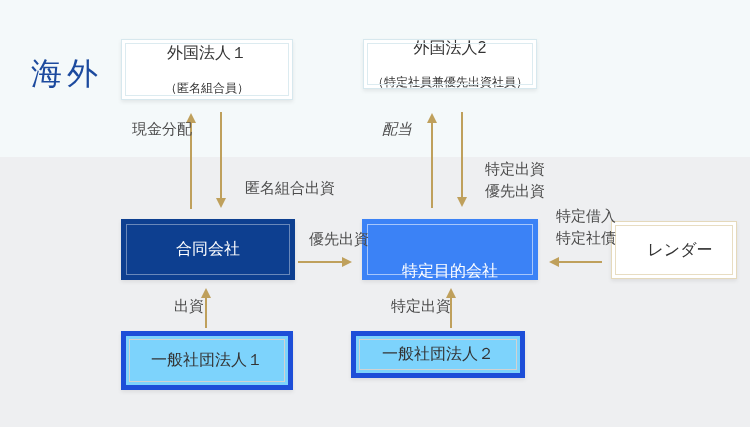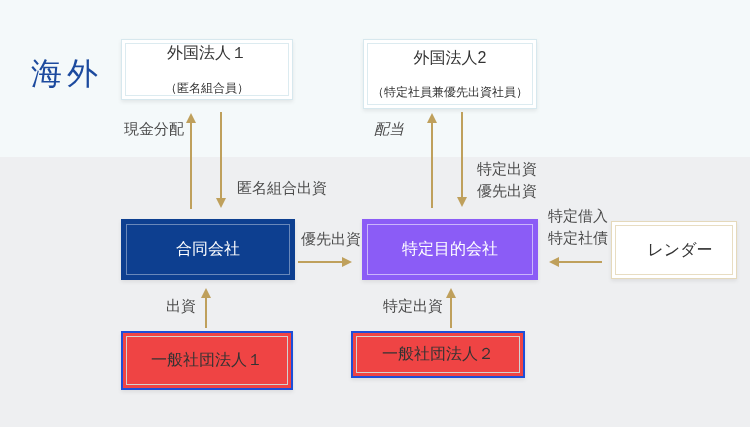--- a/index.html
+++ b/index.html
@@ -34,35 +34,35 @@
   }
   .box::before{
     content:"";position:absolute;inset:3px;border:1px solid;pointer-events:none;
   }
   .box-title{font-size:16px;color:#333;line-height:1.15;}
   .box-subtitle{font-size:12px;color:#333;line-height:1.1;white-space:nowrap;}
   
   .box.white-blue{background:#fff;border:1px solid #d7e8ee;}
   .box.white-blue::before{border-color:#dcebf0;}
   
-  .box.white-gray{background:#ef4444;border:2px solid #1d4ed8;justify-content:center;}
+  .box.white-gray{background:#7dd3fc;border:5px solid #1d4ed8;justify-content:center;}
   .box.white-gray::before{border-color:#d2d2d2;}
   
   .box.white-gold{background:#fff;border:1px solid #e5d9bb;}
   .box.white-gold::before{border-color:#e8ddc2;}
   
   .box.dark-blue{background:#0d3f90;border:none;}
   .box.dark-blue::before{inset:5px;border-color:rgba(255,255,255,0.38);}
   .box.dark-blue .box-title{color:#fff;}
-  .box.mid-blue{background:#8b5cf6;border:none;}
+  .box.mid-blue{background:#3b82f6;border:none;justify-content:flex-end;}
   .box.mid-blue::before{inset:5px;border-color:rgba(255,255,255,0.55);}
   .box.mid-blue .box-title{color:#fff;}
   
   .b-foreign1{left:121px;top:39px;width:172px;height:61px;}
-  .b-foreign2{left:363px;top:39px;width:174px;height:70px;}
+  .b-foreign2{left:363px;top:39px;width:174px;height:50px;}
   .b-godo{left:121px;top:219px;width:174px;height:61px;}
   .b-tmk{left:362px;top:219px;width:176px;height:61px;}
   .b-lender{left:611px;top:221px;width:126px;height:58px;padding-left:12px;}
   .b-ippan1{left:121px;top:331px;width:172px;height:59px;}
   .b-ippan2{left:351px;top:331px;width:174px;height:47px;}
   
   .arrow{position:absolute;}
   .arrow-up{width:10px;}
   .arrow-up::before{content:"";position:absolute;left:4px;top:7px;bottom:0;width:2px;background:var(--arrow);}
   .arrow-up::after{content:"";position:absolute;left:0;top:0;width:0;height:0;
@@ -84,21 +84,21 @@
   .a-tokumei{left:216px;top:112px;height:96px;}
   .a-dividend{left:427px;top:113px;height:95px;}
   .a-tokutei-down{left:457px;top:112px;height:95px;}
   .a-yusen{left:298px;top:257px;width:54px;}
   .a-loan{left:549px;top:257px;width:53px;}
   .a-shusshi{left:201px;top:288px;height:40px;}
   .a-tokutei-up{left:446px;top:288px;height:40px;}
   
   .flow-label{
     position:absolute;font-size:15px;color:var(--label);
-    line-height:22px;white-space:pre-line;
+    line-height:22px;white-space:pre-line;margin-left:8px;
   }
   .fl-cash{left:124px;top:118px;}
   .fl-tokumei{left:237px;top:177px;}
   .fl-dividend{left:374px;top:118px;font-style:italic;}
   .fl-tokutei-yusen{left:477px;top:158px;}
   .fl-yusen{left:301px;top:228px;}
   .fl-loan{left:548px;top:205px;}
   .fl-shusshi{left:166px;top:295px;}
   .fl-tokutei{left:383px;top:295px;}
 </style>

